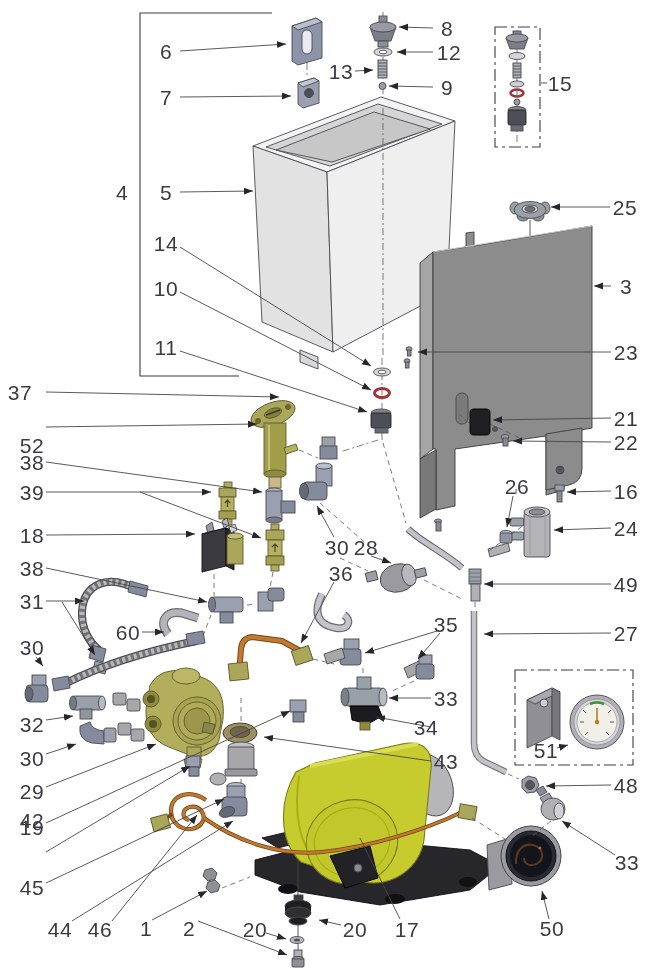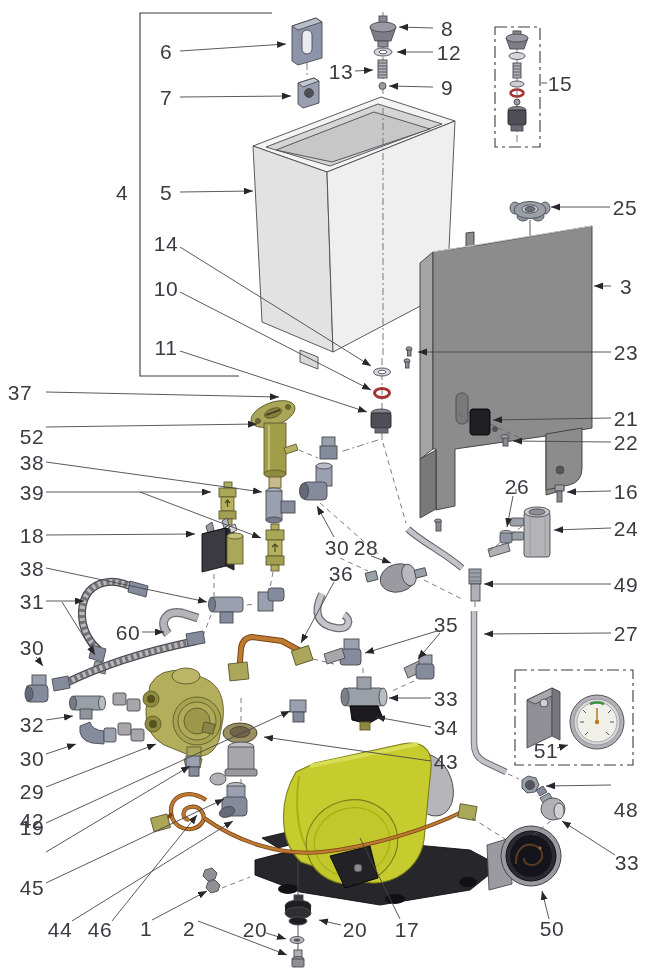--- a/index.html
+++ b/index.html
@@ -567,35 +567,35 @@
   <div class="co" style="left:517px;top:486px">26</div>
   <div class="co" style="left:626px;top:633px">27</div>
   <div class="co" style="left:366px;top:547px">28</div>
   <div class="co" style="left:32px;top:791px">29</div>
   <div class="co" style="left:32px;top:647px">30</div>
   <div class="co" style="left:32px;top:758px">30</div>
   <div class="co" style="left:337px;top:547px">30</div>
   <div class="co" style="left:32px;top:601px">31</div>
   <div class="co" style="left:32px;top:724px">32</div>
   <div class="co" style="left:446px;top:698px">33</div>
-  <div class="co" style="left:446px;top:727px">34</div>
+  <div class="co" style="left:426px;top:727px">34</div>
   <div class="co" style="left:446px;top:624px">35</div>
   <div class="co" style="left:341px;top:573px">36</div>
   <div class="co" style="left:20px;top:392px">37</div>
   <div class="co" style="left:32px;top:462px">38</div>
   <div class="co" style="left:32px;top:568px">38</div>
   <div class="co" style="left:32px;top:492px">39</div>
   <div class="co" style="left:128px;top:632px">60</div>
   <div class="co" style="left:32px;top:535px">18</div>
   <div class="co" style="left:32px;top:820px">42</div>
   <div class="co" style="left:446px;top:761px">43</div>
   <div class="co" style="left:60px;top:929px">44</div>
   <div class="co" style="left:32px;top:887px">45</div>
   <div class="co" style="left:100px;top:929px">46</div>
   <div class="co" style="left:627px;top:862px">33</div>
-  <div class="co" style="left:626px;top:809px">48</div>
+  <div class="co" style="left:626px;top:785px">48</div>
   <div class="co" style="left:626px;top:584px">49</div>
   <div class="co" style="left:552px;top:928px">50</div>
   <div class="co" style="left:546px;top:750px">51</div>
-  <div class="co" style="left:32px;top:436px">52</div>
+  <div class="co" style="left:32px;top:445px">52</div>
 </div>
 
 </div>
 
 </body></html>

